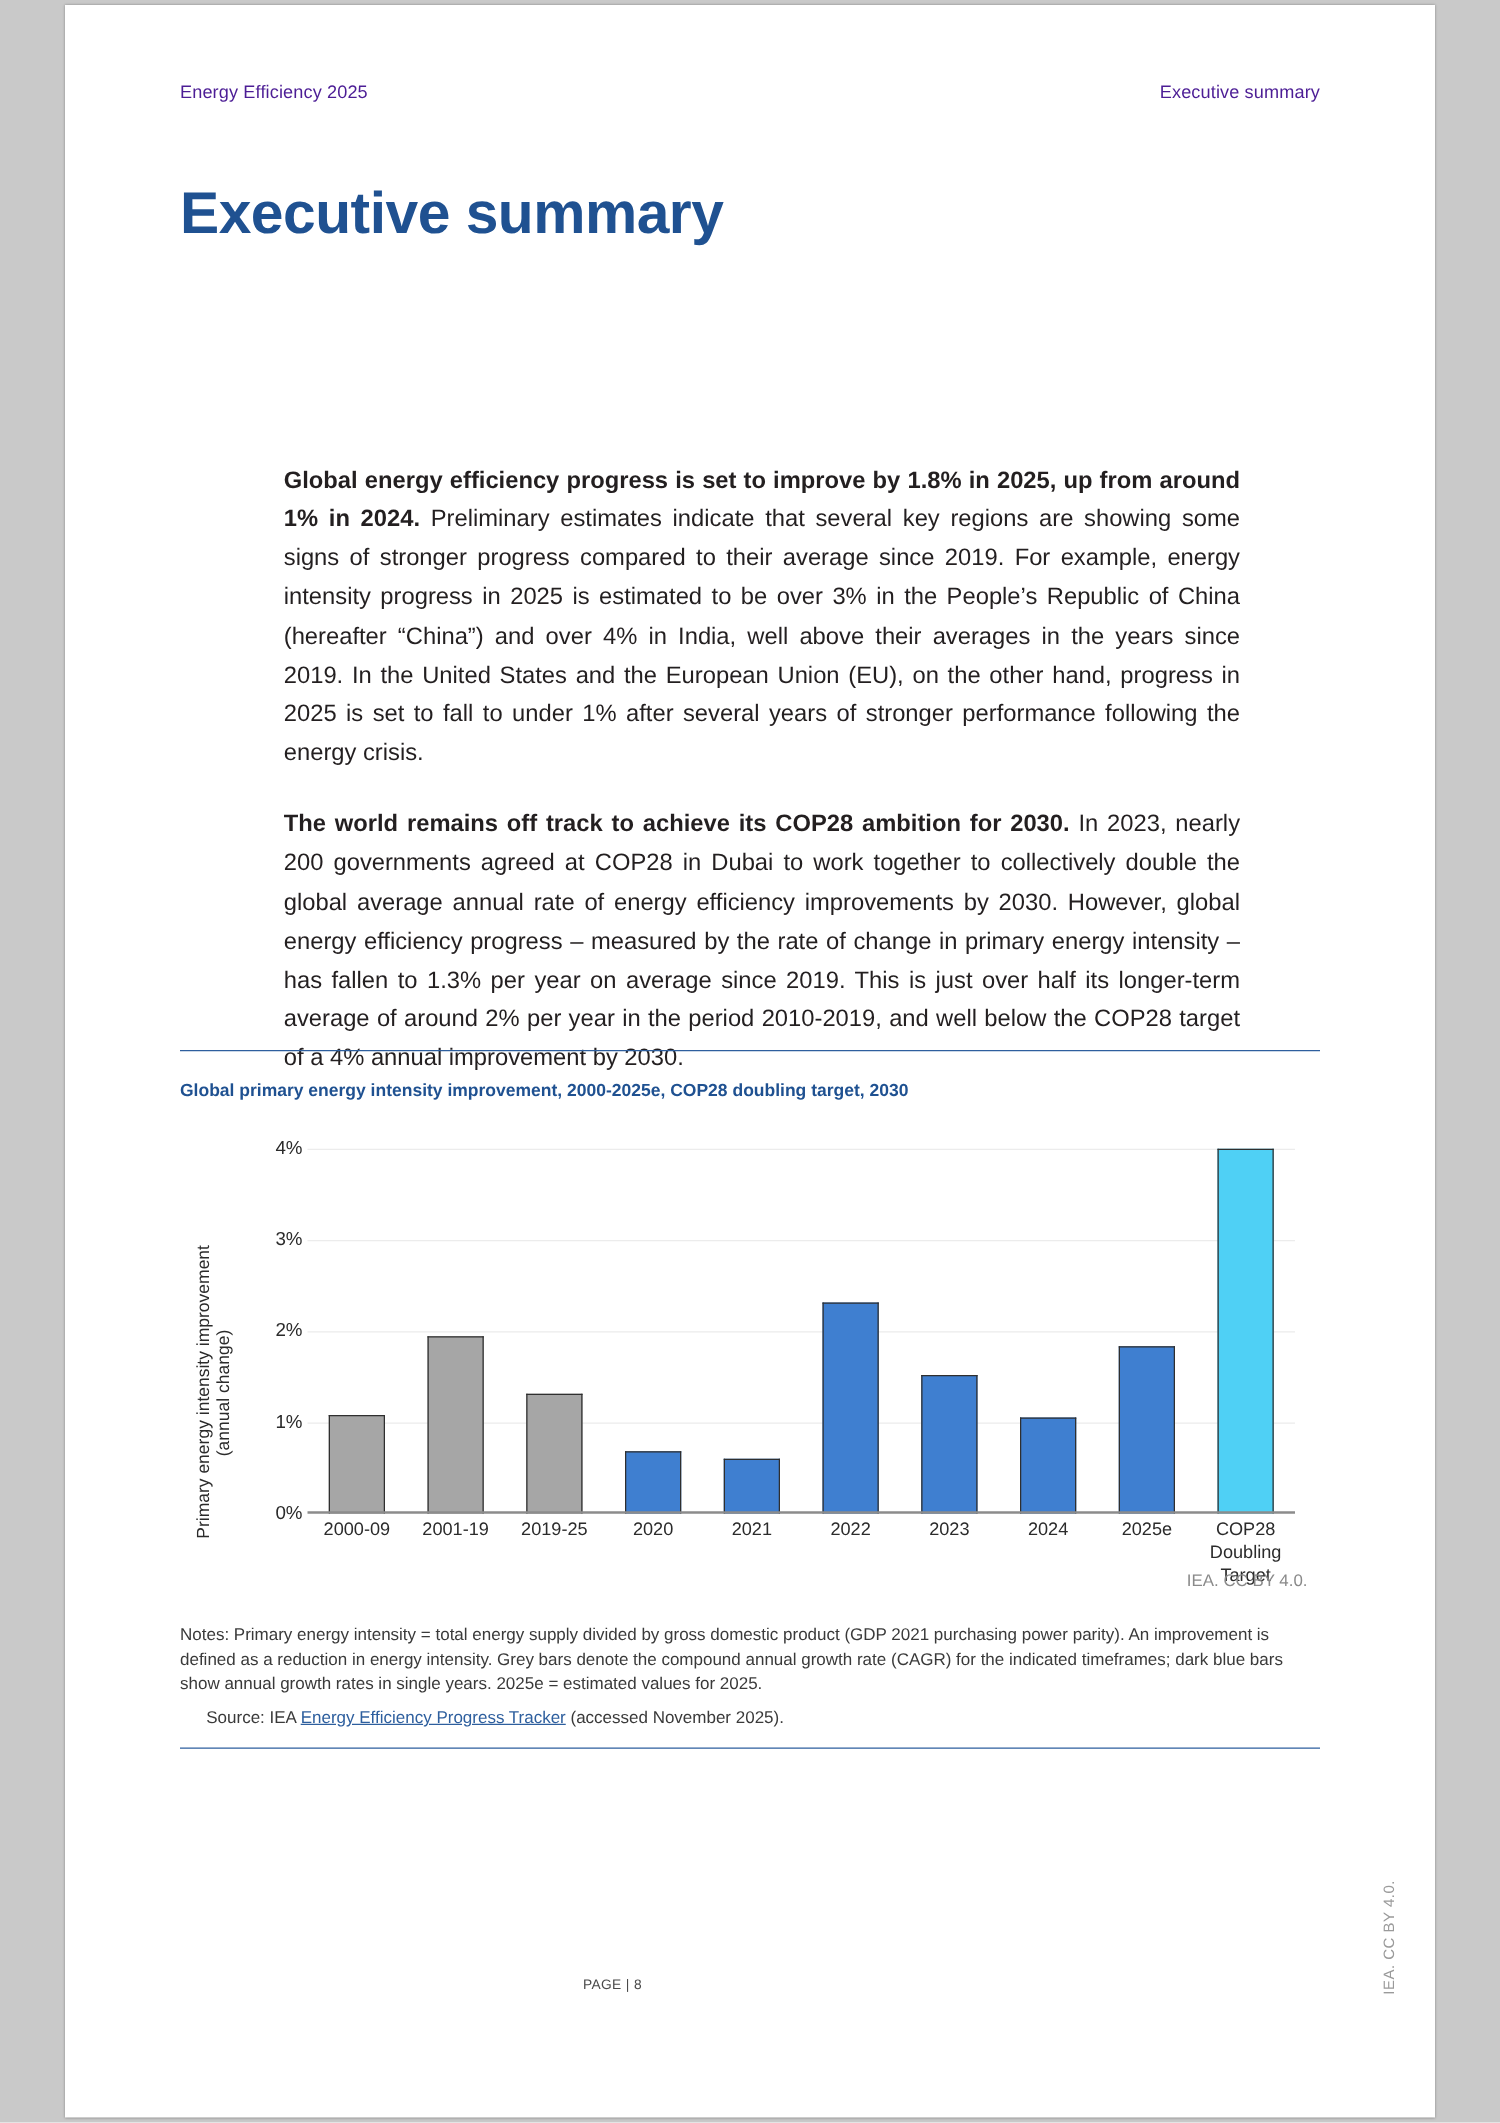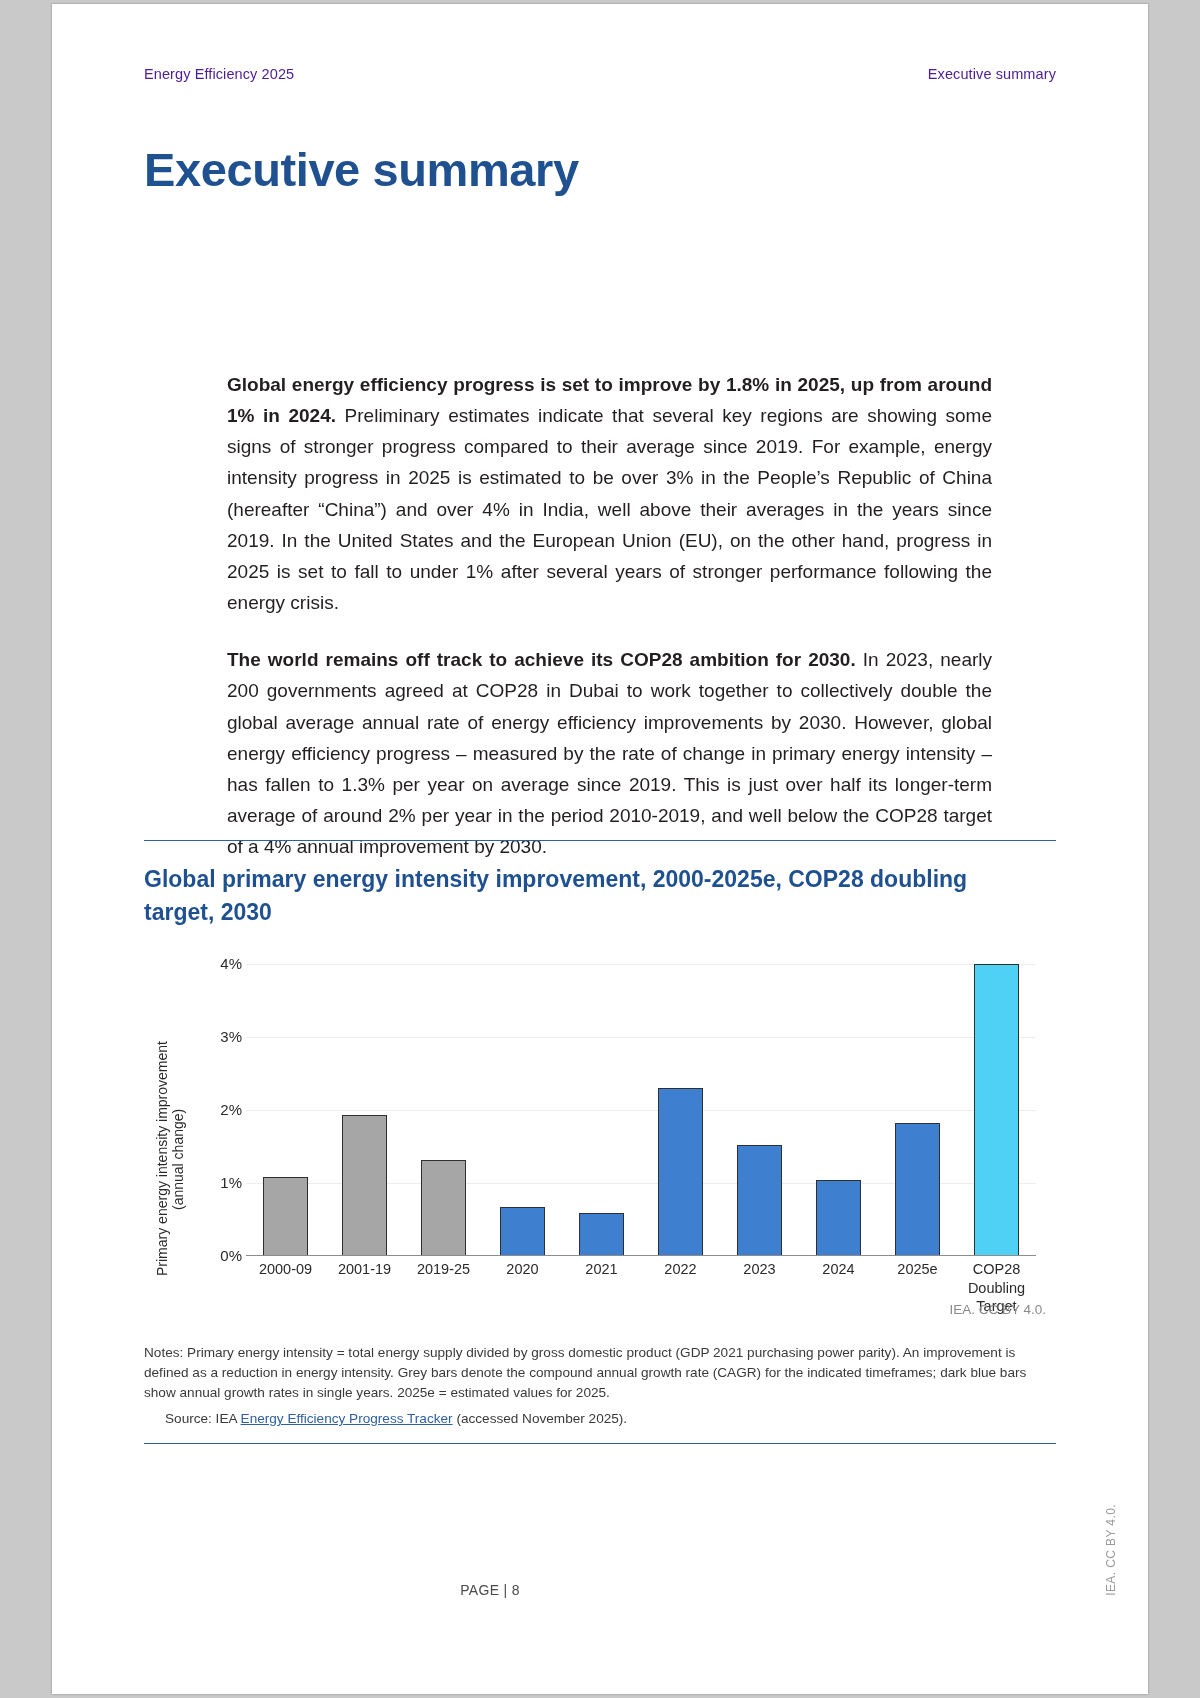--- a/index.html
+++ b/index.html
@@ -75,21 +75,21 @@
     top: 836px;
     width: 912px;
   }
   .fig-rule {
     border-top: 1.2px solid #2e5f9e;
     width: 912px;
   }
   .fig-title {
     margin-top: 22px;
     width: 830px;
-    font-size: 23px;
+    font-size: 14px;
     font-weight: bold;
     color: #1f5191;
     line-height: 1.42;
   }
   .chart-wrap {
     position: relative;
     margin-top: 14px;
     width: 912px;
     height: 385px;
   }
@@ -197,21 +197,21 @@
     border-top: 1.2px solid #2e5f9e;
     width: 912px;
   }
   
   .footer {
     position: absolute;
     left: 0;
     top: 1578px;
     width: 876px;
     text-align: center;
-    font-size: 14px;
+    font-size: 11px;
     color: #4a4a4a;
     letter-spacing: .3px;
   }
   .footer .pg { font-variant: small-caps; }
   .side-cc {
     position: absolute;
     right: 30px;
     top: 1500px;
     font-size: 12px;
     color: #9a9a9a;

